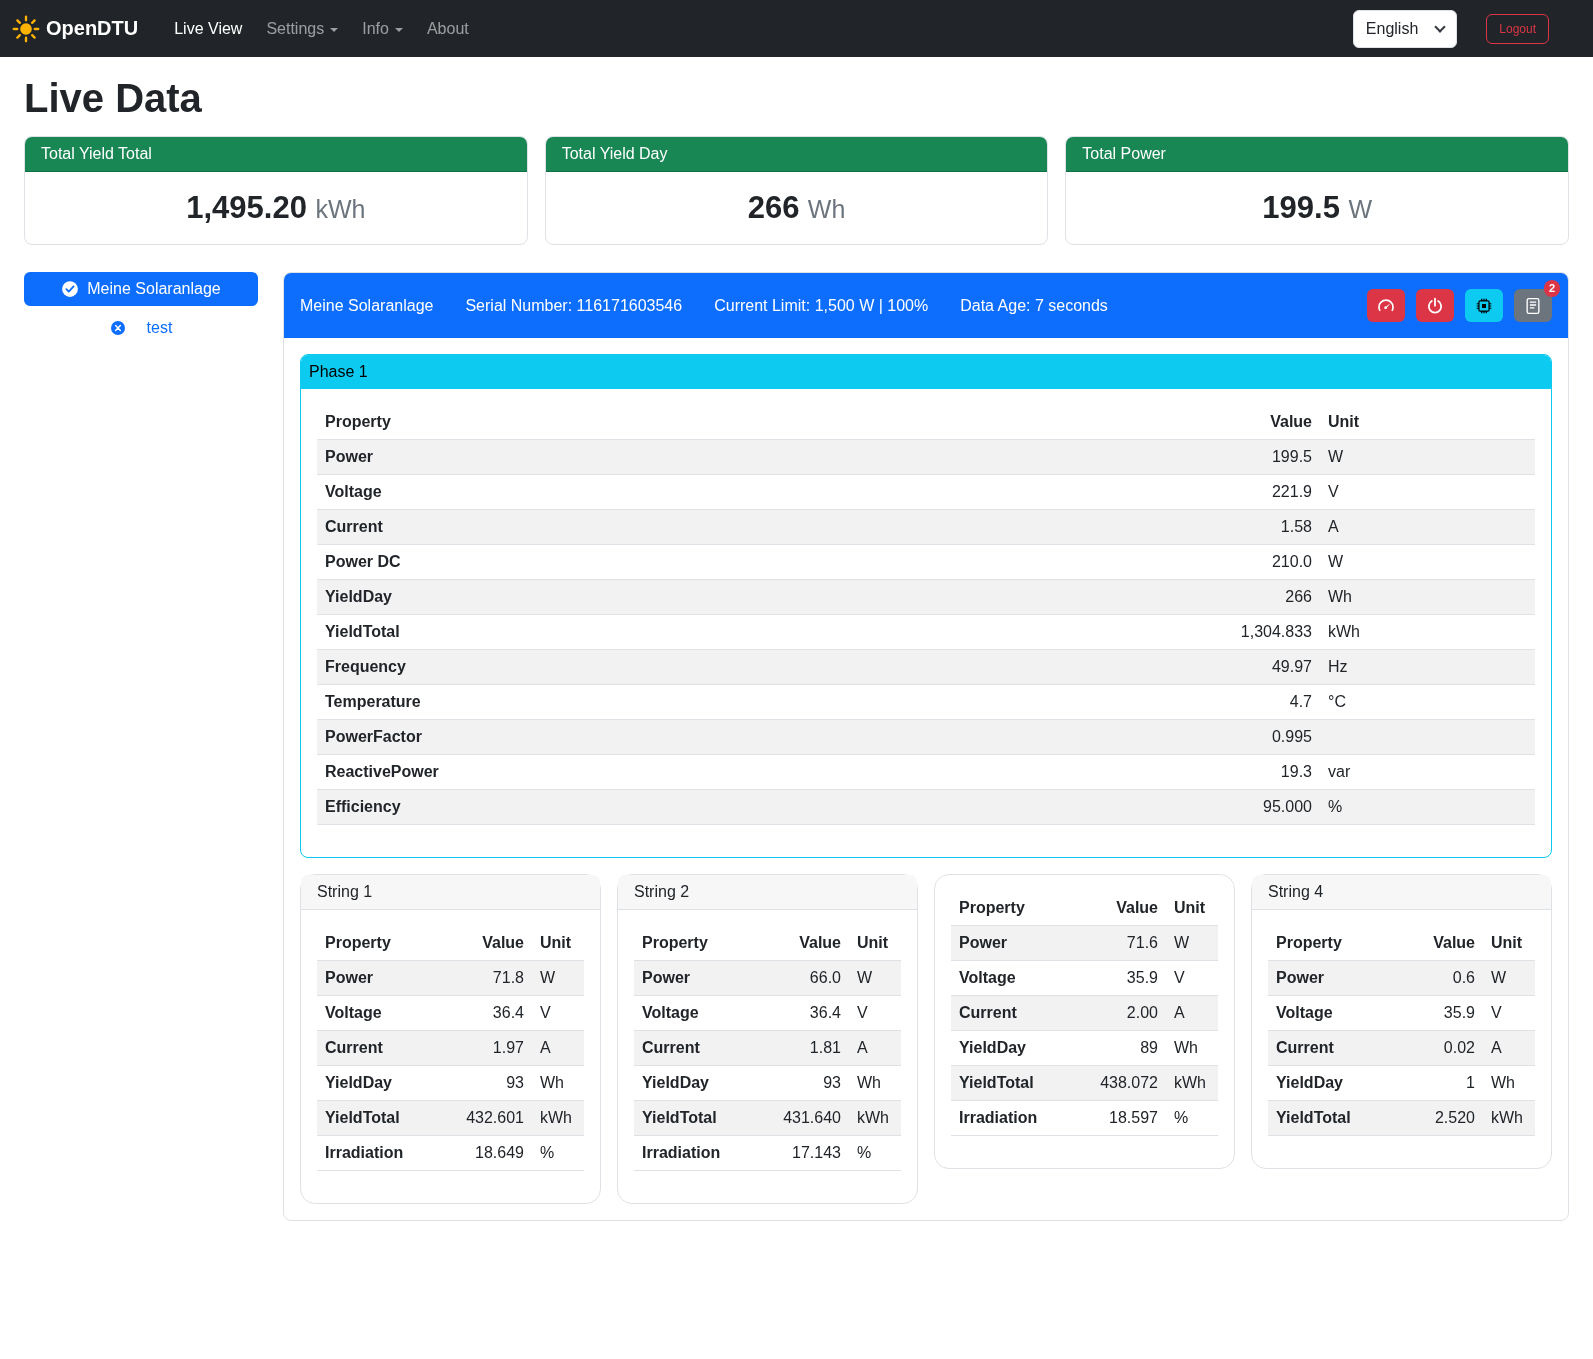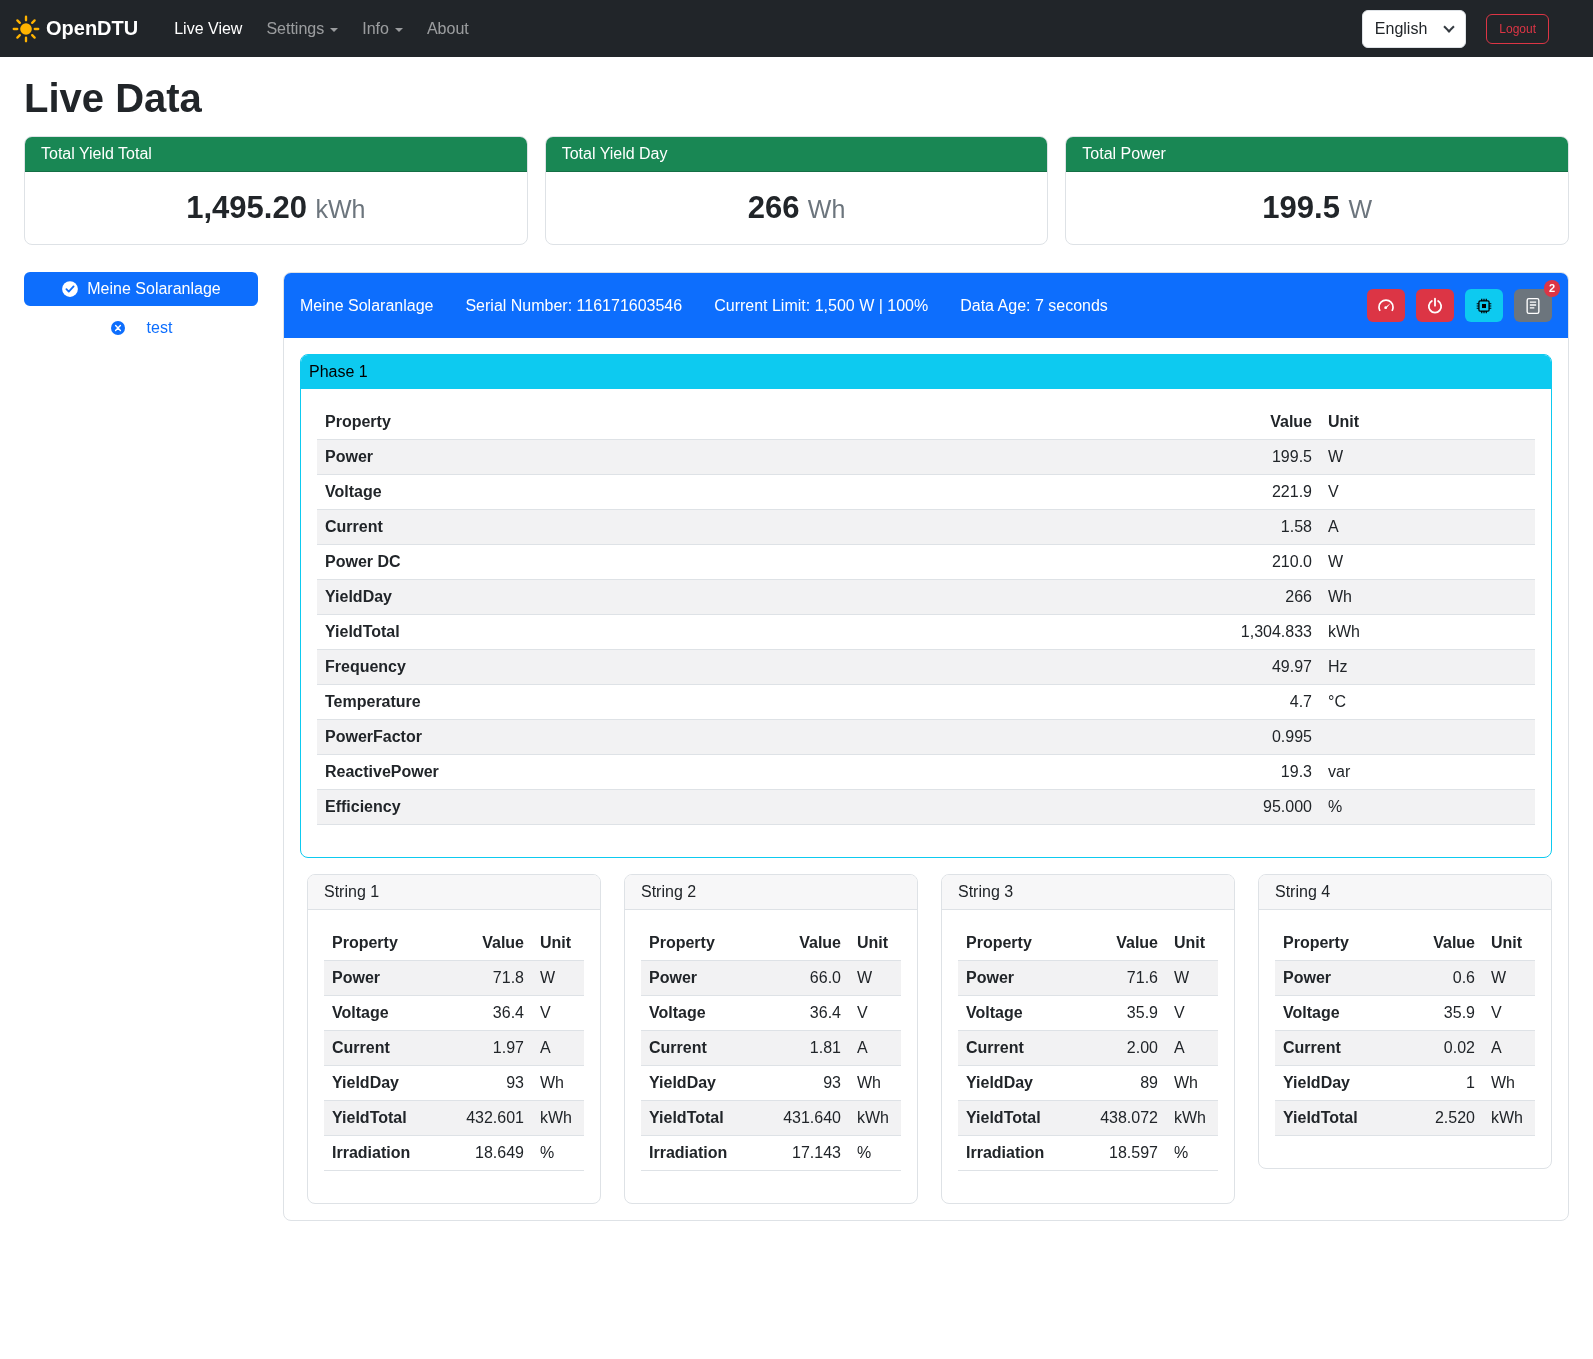--- a/index.html
+++ b/index.html
@@ -17,21 +17,21 @@
     height: 57px;
     display: flex;
     align-items: center;
     padding: 0 44px 0 12px;
   }
   .brand { display: flex; align-items: center; gap: 6px; color: #fff; font-size: 20px; font-weight: 600; margin-right: 28px; cursor: pointer; }
   .nav-links { display: flex; align-items: center; }
   .nav-link { color: rgba(255,255,255,.55); padding: 8px 8px; margin-right: 8px; cursor: pointer; display: flex; align-items: center; gap: 6px; }
   .nav-link.active { color: #fff; }
   .caret { display: inline-block; width: 0; height: 0; border-left: 4px solid transparent; border-right: 4px solid transparent; border-top: 4.5px solid currentColor; margin-top: 2px; }
-  .nav-right { margin-left: auto; display: flex; align-items: center; gap: 20px; }
+  .nav-right { margin-left: auto; display: flex; align-items: center; gap: 29px; }
   .lang-select {
     background: #fff; border: 1px solid #dee2e6; border-radius: 6px;
     height: 38px; padding: 0 12px; display: flex; align-items: center; gap: 18px;
     color: #212529; cursor: pointer; min-width: 104px; justify-content: space-between;
   }
   .select-chevron { width: 8px; height: 8px; border-right: 2px solid #343a40; border-bottom: 2px solid #343a40; transform: rotate(45deg); margin-top: -4px; }
   .logout-btn {
     background: transparent; border: 1px solid #dc3545; color: #dc3545;
     border-radius: 6px; padding: 7px 12px; font-size: 12px; cursor: pointer;
     font-family: "Liberation Sans", sans-serif;
@@ -85,21 +85,21 @@
   table.data-table { width: 100%; border-collapse: collapse; margin-bottom: 16px; }
   .data-table th, .data-table td { padding: 8px; text-align: left; border-bottom: 1px solid #dee2e6; font-size: 16px; }
   .data-table thead th { font-weight: 700; }
   .data-table tbody th { font-weight: 700; }
   .data-table tbody tr:nth-child(odd) { background: #f2f2f3; }
   .data-table .val { text-align: right; }
   .phase-table .unit-col { width: 215px; }
   .string-table .unit-col { width: 52px; }
 
   .strings-row { display: flex; gap: 16px; margin-top: 16px; align-items: flex-start; }
-  .string-card { flex: 1; border: 1px solid #dee2e6; border-radius: 8px; background: #fff; margin-left: 7px; }
+  .string-card { flex: 1; border: 1px solid #dee2e6; border-radius: 15px; background: #fff; }
   .string-header { background: #f7f7f8; padding: 8px 16px; border-bottom: 1px solid #dee2e6; border-radius: 7px 7px 0 0; color: #212529; }
 </style>
 </head>
 <body>
 
 <nav class="navbar">
   <div class="brand">
     <span style="display:flex;">
       <svg width="28" height="28" viewBox="0 0 24 24">
         <circle cx="12" cy="12" r="5" fill="#ffb300"></circle>
@@ -397,21 +397,20 @@
                     <tr>
                       <th>Irradiation</th>
                       <td class="val">17.143</td>
                       <td class="unit-col">%</td>
                     </tr>
                   </tbody>
               </table>
             </div>
           </div>
           <div class="string-card">
-            <div class="string-header">String 3</div>
             <div class="card-body-pad">
               <table class="data-table string-table">
                 <thead>
                   <tr>
                     <th>Property</th>
                     <th class="val">Value</th>
                     <th class="unit-col">Unit</th>
                   </tr>
                 </thead>
                 <tbody>

